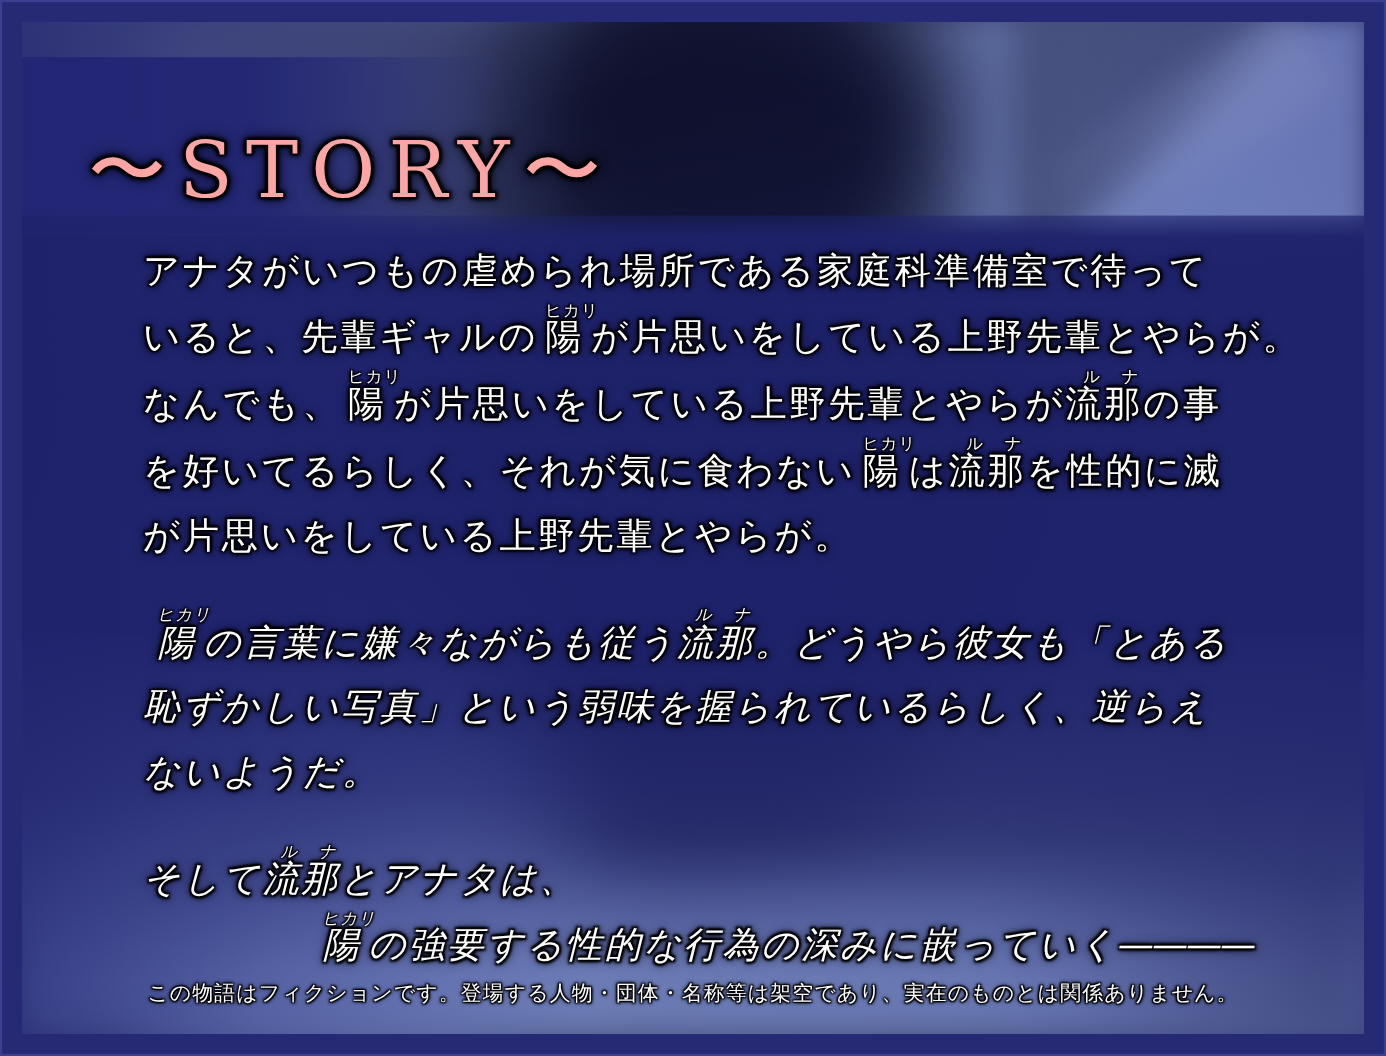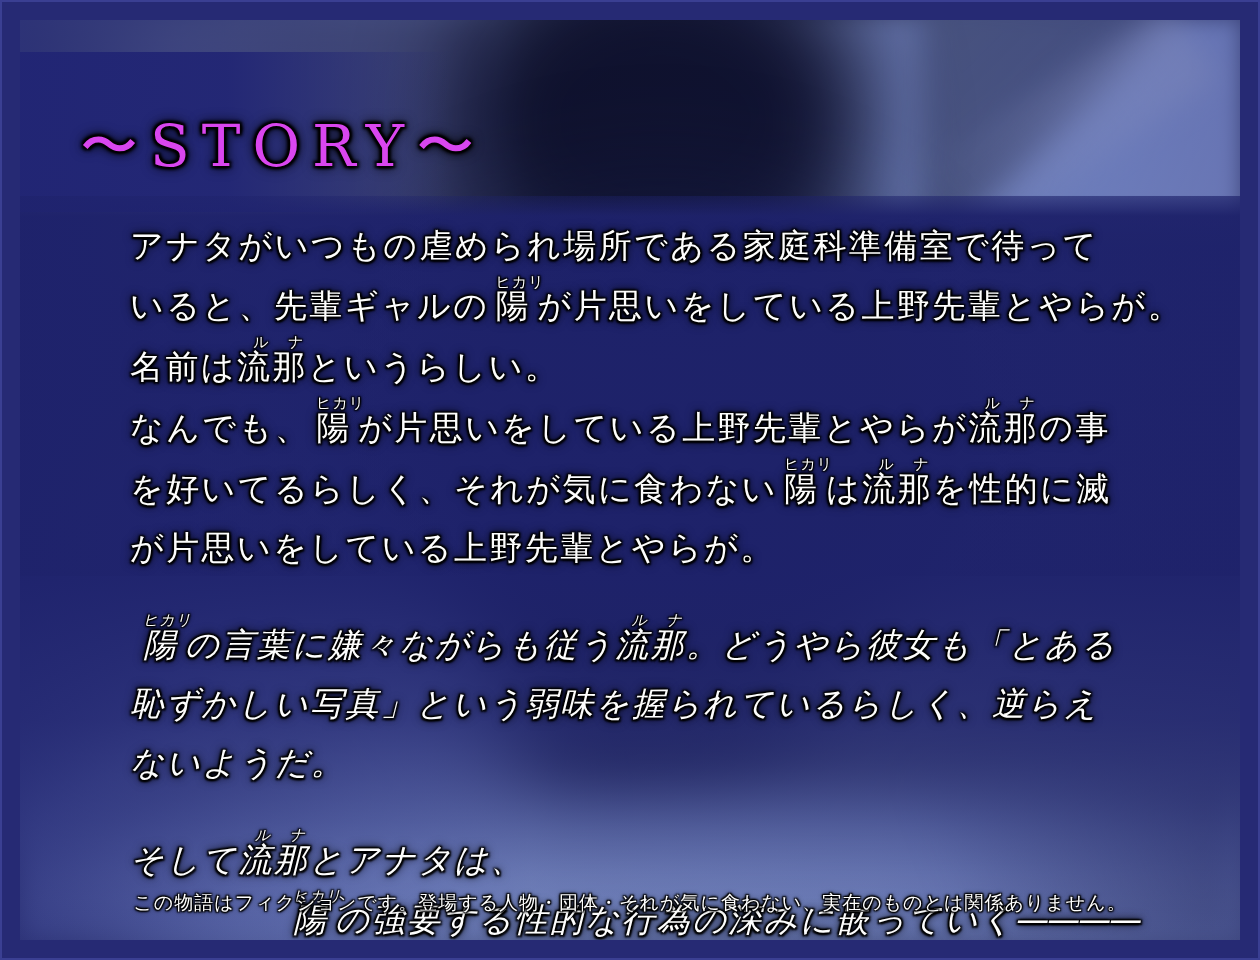--- a/index.html
+++ b/index.html
@@ -133,21 +133,21 @@
     background:linear-gradient(90deg,rgba(30,34,106,.55) 0%,rgba(30,34,106,.30) 35%,rgba(30,34,106,.46) 62%,rgba(30,34,106,.66) 100%);
     z-index:11;
   }
 
   
   #content{position:absolute;left:20px;top:20px;width:1220px;height:920px;z-index:20;}
 
   #title{
     position:absolute;left:60px;top:88px;
     font-family:"DejaVu Serif","Liberation Serif",serif;
-    font-size:58px;letter-spacing:12px;color:#d946ef;font-weight:400;
+    font-size:71px;letter-spacing:12px;color:#fca5a5;font-weight:400;
     text-shadow:
       0 0 2px #000,0 0 4px #000,0 0 8px #000,0 0 14px #000,
       2px 2px 3px #000,-2px 2px 3px #000,2px -2px 3px #000,-2px -2px 3px #000;
     white-space:nowrap;
   }
 
   #story-body{
     position:absolute;left:0;top:196px;width:1220px;
     font-family:"DejaVu Sans","Liberation Sans",sans-serif;
     color:#fdfdfd;
@@ -208,34 +208,33 @@
   <div id="overlay"></div>
   <div id="title-slab"></div>
   <div id="mid-slab"></div>
 
   <div id="content">
     <div id="title">〜STORY〜</div>
     <div id="story-body">
         <div class="para">
           <div class="line"><span>アナタがいつもの虐められ場所である家庭科準備室で待って</span></div>
           <div class="line"><span>いると、先輩ギャルの</span><ruby>陽<rt>ヒカリ</rt></ruby><span>が片思いをしている上野先輩とやらが。</span></div>
-          <div class="line"><span>名前は</span><ruby>流那<rt>ル ナ</rt></ruby><span>というらしい。</span></div>
         </div>
         <div class="para">
           <div class="line"><span>なんでも、</span><ruby>陽<rt>ヒカリ</rt></ruby><span>が片思いをしている上野先輩とやらが</span><ruby>流那<rt>ル ナ</rt></ruby><span>の事</span></div>
           <div class="line"><span>を好いてるらしく、それが気に食わない</span><ruby>陽<rt>ヒカリ</rt></ruby><span>は</span><ruby>流那<rt>ル ナ</rt></ruby><span>を性的に滅</span></div>
           <div class="line"><span>が片思いをしている上野先輩とやらが。</span></div>
         </div>
         <div class="para gap">
           <div class="line"><ruby>陽<rt>ヒカリ</rt></ruby><span>の言葉に嫌々ながらも従う</span><ruby>流那<rt>ル ナ</rt></ruby><span>。どうやら彼女も「とある</span></div>
           <div class="line"><span>恥ずかしい写真」という弱味を握られているらしく、逆らえ</span></div>
           <div class="line"><span>ないようだ。</span></div>
         </div>
         <div class="para gap">
           <div class="line"><span>そして</span><ruby>流那<rt>ル ナ</rt></ruby><span>とアナタは、</span></div>
           <div class="line indent2"><ruby>陽<rt>ヒカリ</rt></ruby><span>の強要する性的な行為の深みに嵌っていく</span><span class="emdash">————</span></div>
         </div>
       </div>
-    <div id="disclaimer">この物語はフィクションです。登場する人物・団体・それが気に食わない、実在のものとは関係ありません。</div>
+    <div id="disclaimer">この物語はフィクションです。登場する人物・団体・名称等は架空であり、実在のものとは関係ありません。</div>
   </div>
 
   <div id="frame-border"></div>
 </div>
 
 </body></html>

